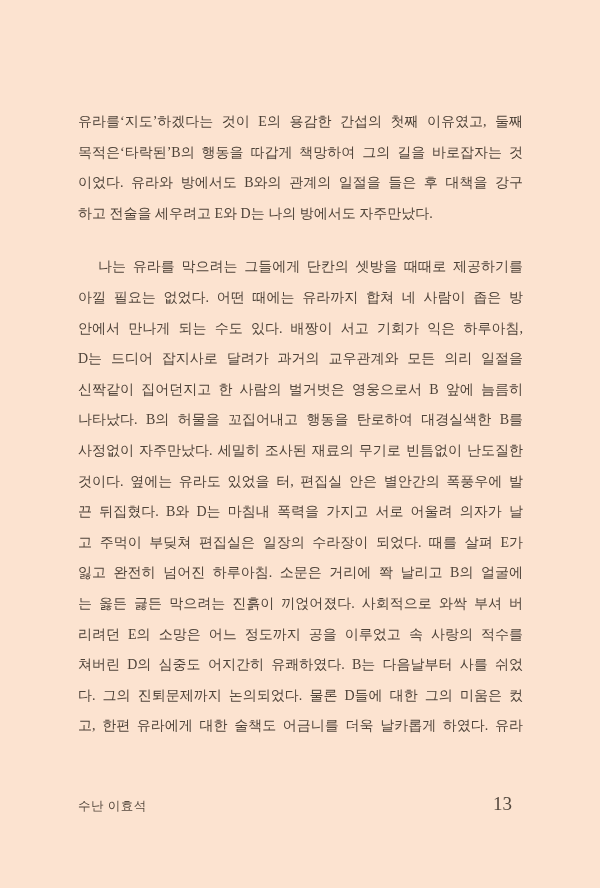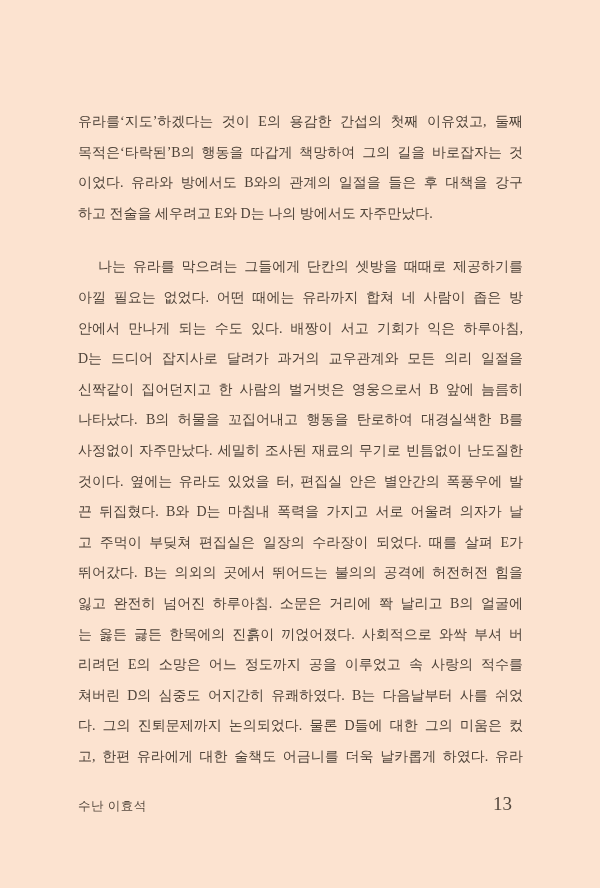--- a/index.html
+++ b/index.html
@@ -85,23 +85,22 @@
       <div class="line j indent">나는 유라를 막으려는 그들에게 단칸의 셋방을 때때로 제공하기를</div>
       <div class="line j">아낄 필요는 없었다. 어떤 때에는 유라까지 합쳐 네 사람이 좁은 방</div>
       <div class="line j">안에서 만나게 되는 수도 있다. 배짱이 서고 기회가 익은 하루아침,</div>
       <div class="line j">D는 드디어 잡지사로 달려가 과거의 교우관계와 모든 의리 일절을</div>
       <div class="line j">신짝같이 집어던지고 한 사람의 벌거벗은 영웅으로서 B 앞에 늠름히</div>
       <div class="line j">나타났다. B의 허물을 꼬집어내고 행동을 탄로하여 대경실색한 B를</div>
       <div class="line j">사정없이 자주만났다. 세밀히 조사된 재료의 무기로 빈틈없이 난도질한</div>
       <div class="line j">것이다. 옆에는 유라도 있었을 터, 편집실 안은 별안간의 폭풍우에 발</div>
       <div class="line j">끈 뒤집혔다. B와 D는 마침내 폭력을 가지고 서로 어울려 의자가 날</div>
       <div class="line j">고 주먹이 부딪쳐 편집실은 일장의 수라장이 되었다. 때를 살펴 E가</div>
-      <div class="line j">뛰어갔다. B는 의외의 곳에서 뛰어드는 불의의 공격에 허전허전 힘을</div>
       <div class="line j">잃고 완전히 넘어진 하루아침. 소문은 거리에 쫙 날리고 B의 얼굴에</div>
-      <div class="line j">는 옳든 긇든 한목에의 진흙이 끼얹어졌다. 사회적으로 와싹 부셔 버</div>
+      <div class="line j">는 옳든 긇든 막으려는 진흙이 끼얹어졌다. 사회적으로 와싹 부셔 버</div>
       <div class="line j">리려던 E의 소망은 어느 정도까지 공을 이루었고 속 사랑의 적수를</div>
       <div class="line j">쳐버린 D의 심중도 어지간히 유쾌하였다. B는 다음날부터 사를 쉬었</div>
       <div class="line j">다. 그의 진퇴문제까지 논의되었다. 물론 D들에 대한 그의 미움은 컸</div>
       <div class="line j">고, 한편 유라에게 대한 술책도 어금니를 더욱 날카롭게 하였다. 유라</div>
     </div>
 
   </div>
 
   <div class="footer">
     <span class="footer-title">수난 이효석</span>

